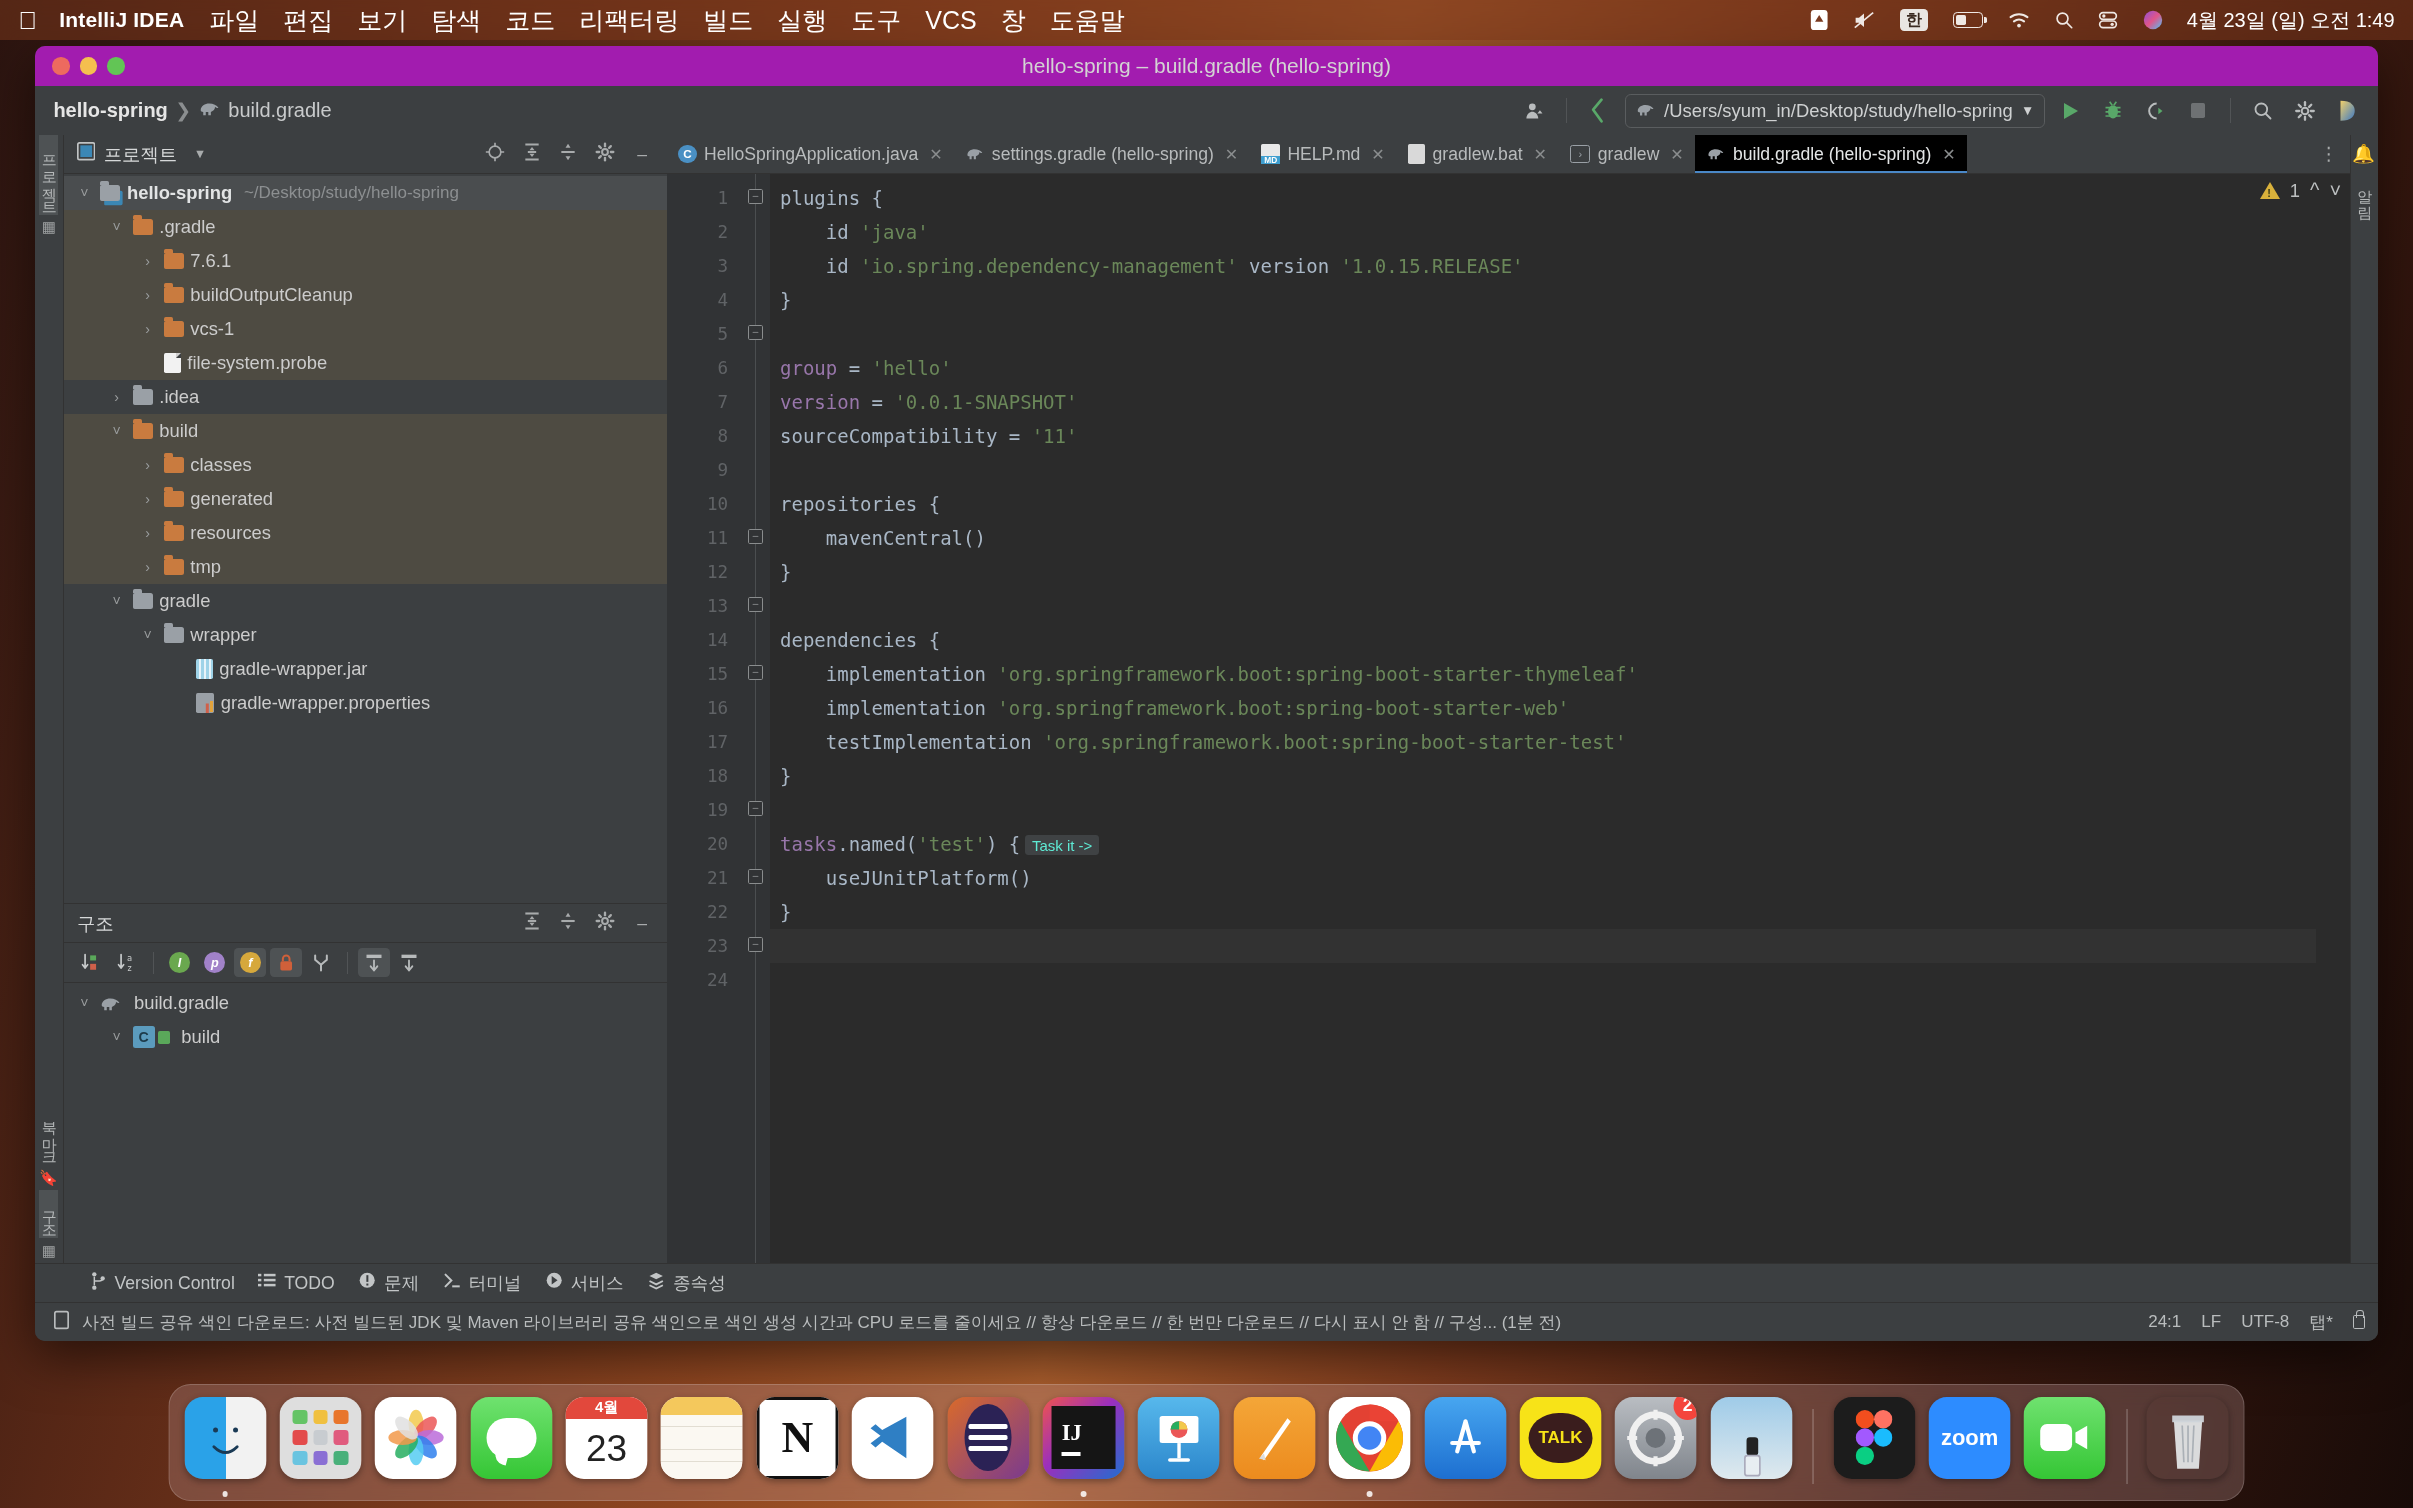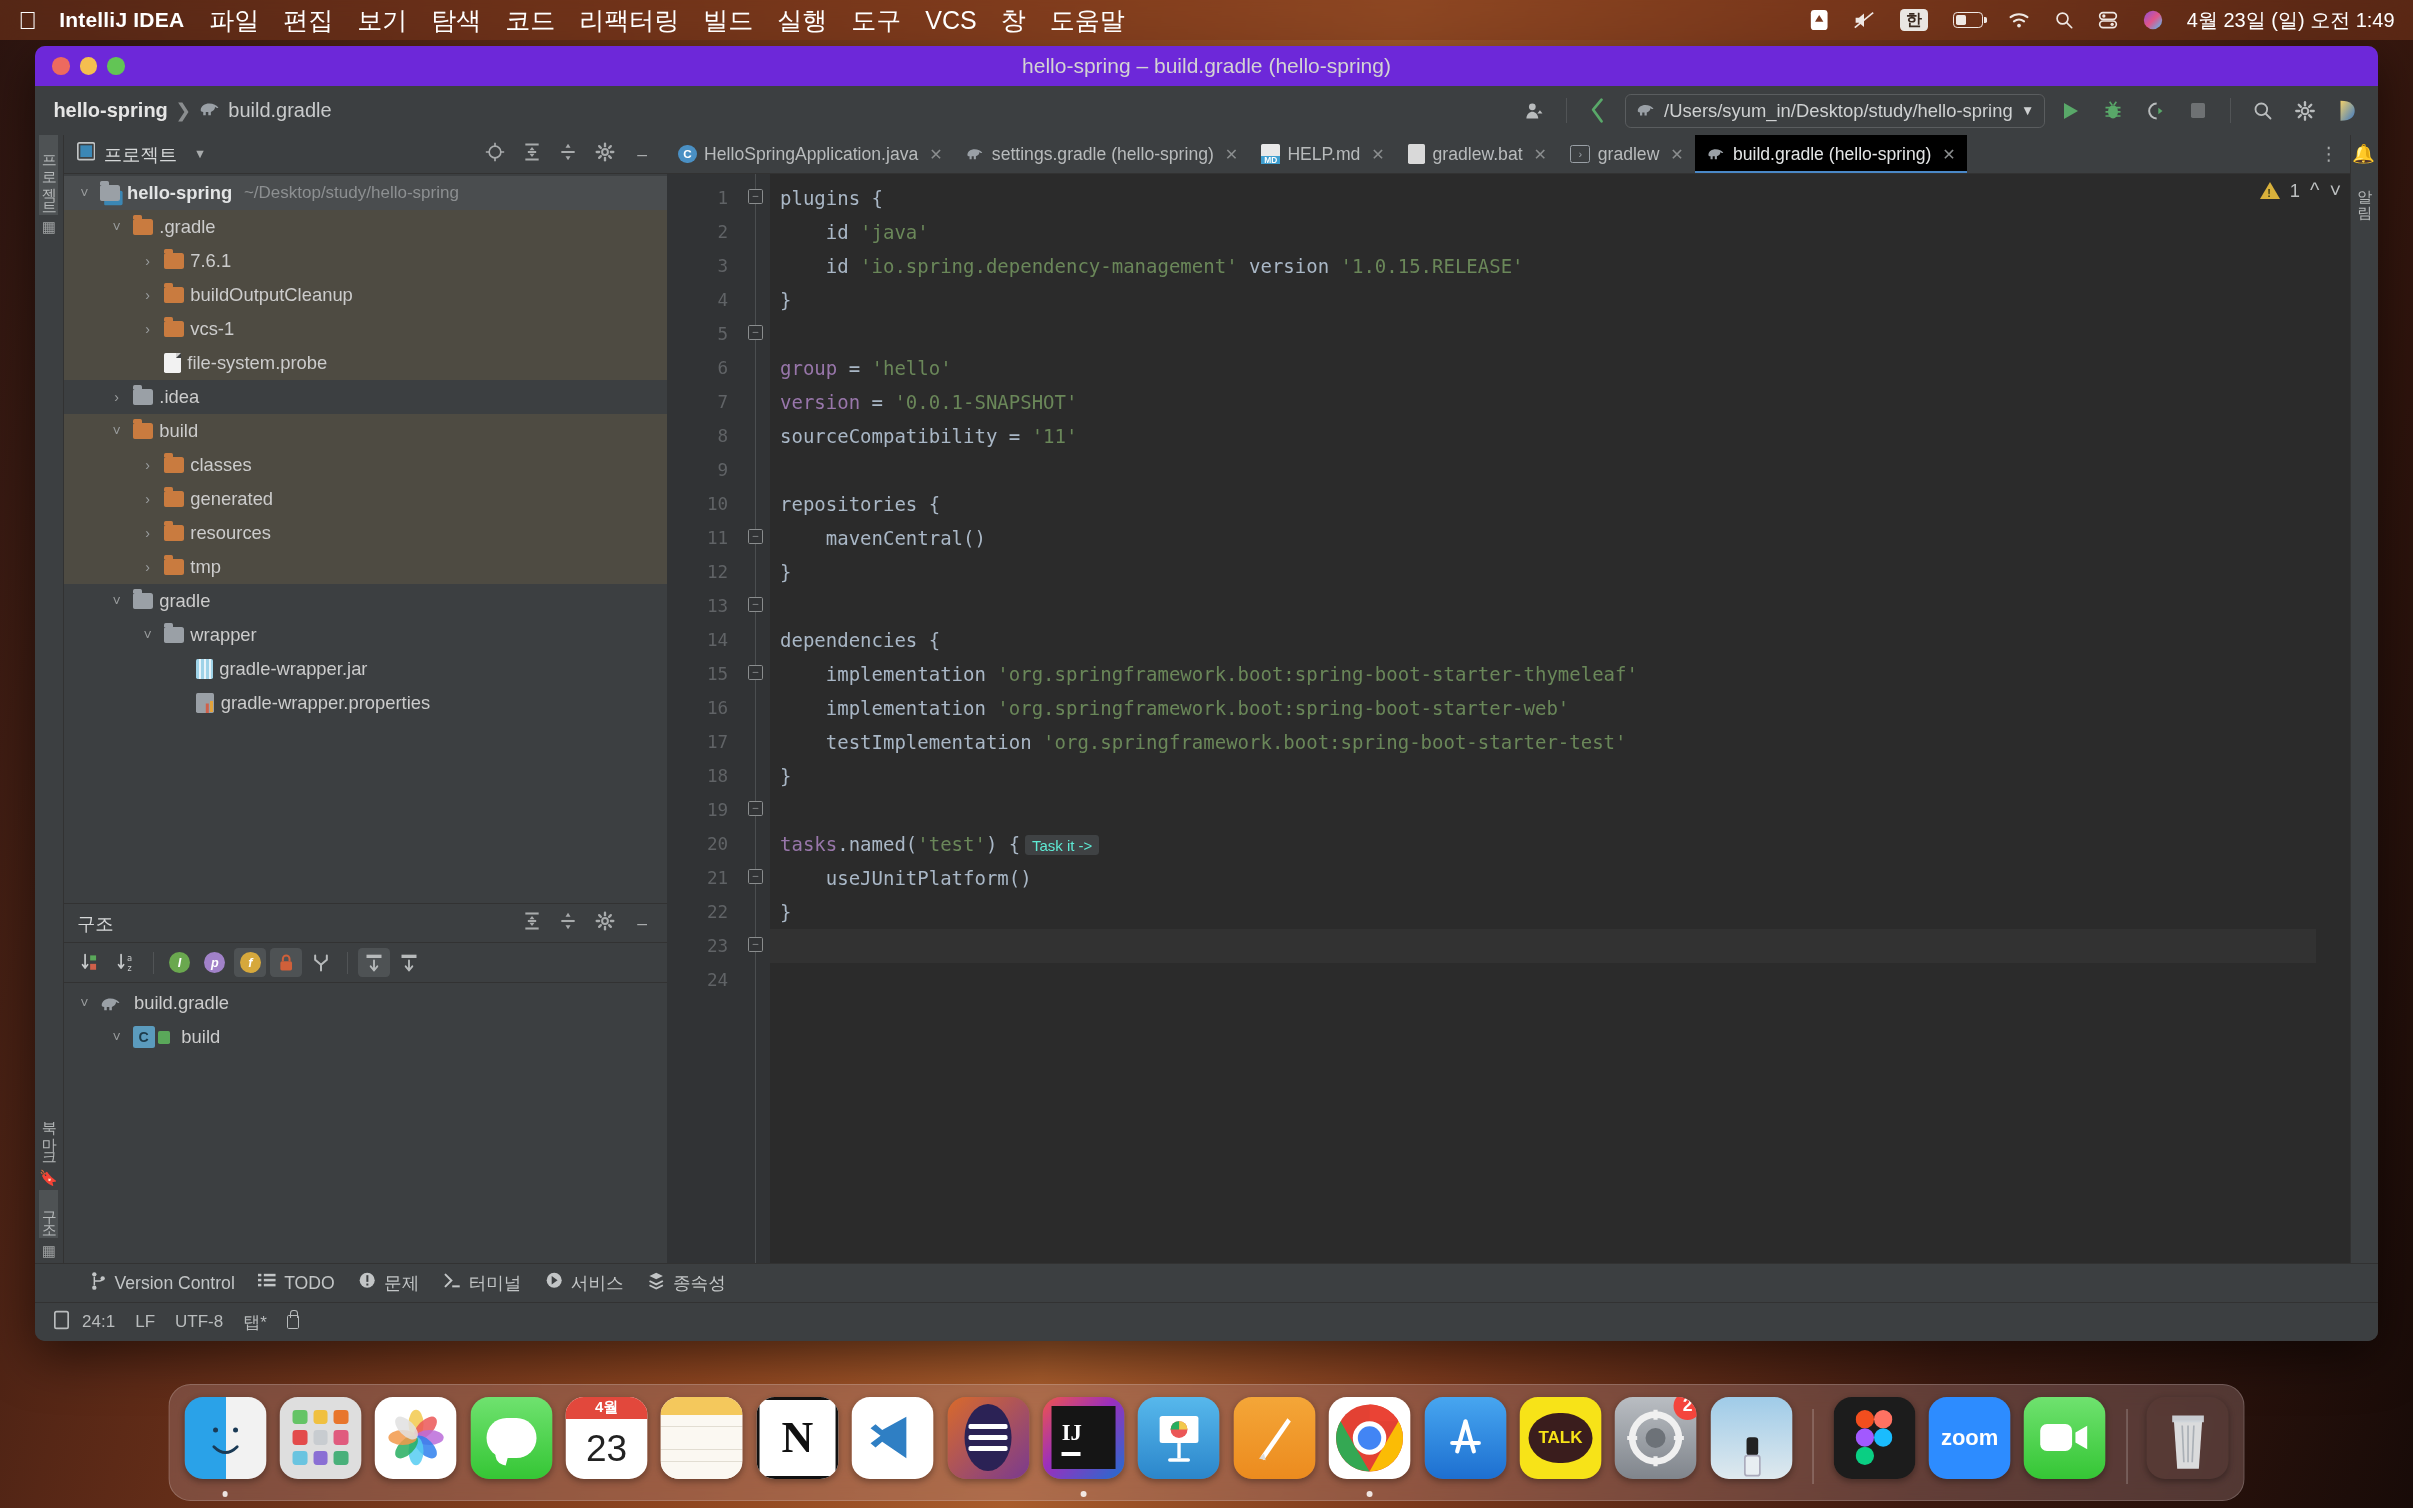--- a/index.html
+++ b/index.html
@@ -40,21 +40,21 @@
 
   
   #ide {
     position: absolute; left: 35px; top: 46px; width: 2343px; height: 1295px;
     background: #3c3f41; border-radius: 10px; overflow: hidden;
     box-shadow: 0 15px 50px rgba(0,0,0,.55);
     display: flex; flex-direction: column;
   }
   
   #titlebar {
-    height: 40px; background: #6d28d9; position: relative;
+    height: 40px; background: #a21caf; position: relative;
     display:flex; align-items:center; flex:0 0 40px;
   }
   .traffic { display:flex; gap:10px; padding-left:17px; align-items:center;}
   .tl { width:17.6px;height:17.6px;border-radius:50%; }
   .tl.r{background:#ed6a5f;} .tl.y{background:#f5bf4f;} .tl.g{background:#62c555;}
   #win-title {
     position:absolute; left:0; right:0; text-align:center; color:#d3d3d3;
     font-size:21px; pointer-events:none;
   }
   
@@ -875,20 +875,21 @@
         <span>종속성</span>
       </div>
     </div>
 
   <div id="statusbar">
     <span>
       <svg width="17" height="20" viewBox="0 0 20 24">
           <rect x="2" y="2" width="16" height="20" rx="2" stroke="#b9bcbd" stroke-width="2" fill="none"></rect>
         </svg>
     </span>
+    <span class="msg">사전 빌드 공유 색인 다운로드: 사전 빌드된 JDK 및 Maven 라이브러리 공유 색인으로 색인 생성 시간과 CPU 로드를 줄이세요 // 항상 다운로드 // 한 번만 다운로드 // 다시 표시 안 함 // 구성... (1분 전)</span>
     <span class="sright">
       <span>24:1</span>
       <span>LF</span>
       <span>UTF-8</span>
       <span>탭*</span>
       <span class="lockic"></span>
     </span>
   </div>
 </div>
 

